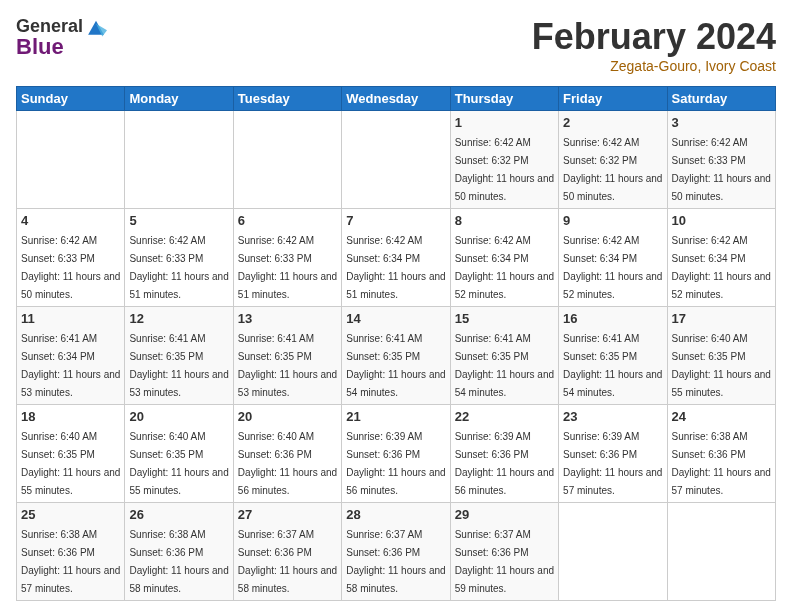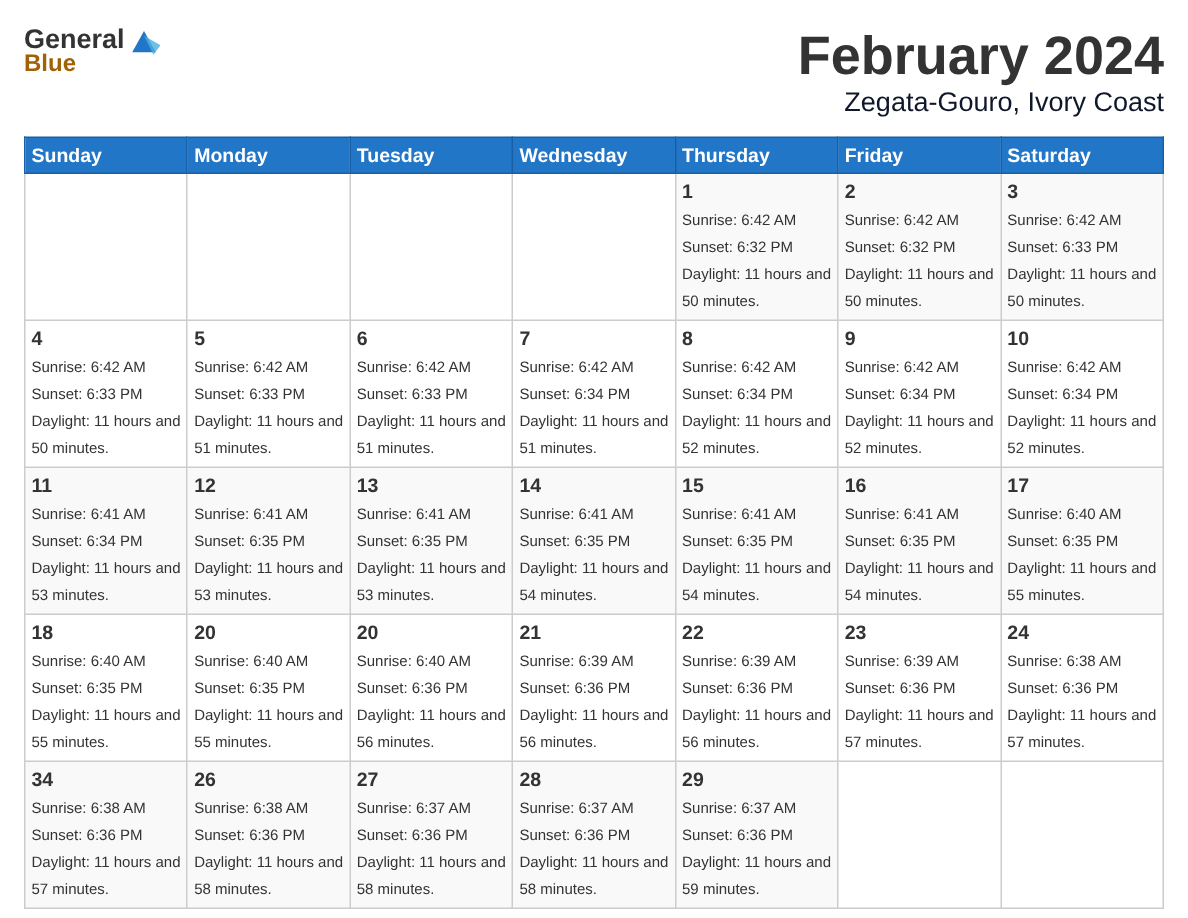--- a/index.html
+++ b/index.html
@@ -20,40 +20,40 @@
       display: flex;
       align-items: center;
       gap: 2px;
     }
     .logo-text-general {
       font-size: 18px;
       font-weight: bold;
       color: #333;
     }
     .logo-text-blue {
-      font-size: 16px;
+      font-size: 22px;
       font-weight: bold;
-      color: #a16207;
+      color: #701a75;
     }
     .logo-icon {
       width: 22px;
       height: 22px;
       margin-left: 2px;
     }
     .title-area {
       text-align: right;
     }
     .month-title {
       font-size: 36px;
       font-weight: bold;
       color: #333;
     }
     .subtitle {
-      font-size: 18px;
-      color: #0f172a;
+      font-size: 14px;
+      color: #a16207;
     }
     table {
       width: 100%;
       border-collapse: collapse;
       table-layout: fixed;
     }
     thead tr th {
       background-color: #2176c7;
       color: #fff;
       font-size: 13px;
@@ -153,21 +153,21 @@
       <tr>
         <td><span class="day-number">18</span><span class="day-info">Sunrise: 6:40 AM<br>Sunset: 6:35 PM<br>Daylight: 11 hours and 55 minutes.</span></td>
         <td><span class="day-number">20</span><span class="day-info">Sunrise: 6:40 AM<br>Sunset: 6:35 PM<br>Daylight: 11 hours and 55 minutes.</span></td>
         <td><span class="day-number">20</span><span class="day-info">Sunrise: 6:40 AM<br>Sunset: 6:36 PM<br>Daylight: 11 hours and 56 minutes.</span></td>
         <td><span class="day-number">21</span><span class="day-info">Sunrise: 6:39 AM<br>Sunset: 6:36 PM<br>Daylight: 11 hours and 56 minutes.</span></td>
         <td><span class="day-number">22</span><span class="day-info">Sunrise: 6:39 AM<br>Sunset: 6:36 PM<br>Daylight: 11 hours and 56 minutes.</span></td>
         <td><span class="day-number">23</span><span class="day-info">Sunrise: 6:39 AM<br>Sunset: 6:36 PM<br>Daylight: 11 hours and 57 minutes.</span></td>
         <td><span class="day-number">24</span><span class="day-info">Sunrise: 6:38 AM<br>Sunset: 6:36 PM<br>Daylight: 11 hours and 57 minutes.</span></td>
       </tr>
       <tr>
-        <td><span class="day-number">34</span><span class="day-info">Sunrise: 6:38 AM<br>Sunset: 6:36 PM<br>Daylight: 11 hours and 57 minutes.</span></td>
+        <td><span class="day-number">25</span><span class="day-info">Sunrise: 6:38 AM<br>Sunset: 6:36 PM<br>Daylight: 11 hours and 57 minutes.</span></td>
         <td><span class="day-number">26</span><span class="day-info">Sunrise: 6:38 AM<br>Sunset: 6:36 PM<br>Daylight: 11 hours and 58 minutes.</span></td>
         <td><span class="day-number">27</span><span class="day-info">Sunrise: 6:37 AM<br>Sunset: 6:36 PM<br>Daylight: 11 hours and 58 minutes.</span></td>
         <td><span class="day-number">28</span><span class="day-info">Sunrise: 6:37 AM<br>Sunset: 6:36 PM<br>Daylight: 11 hours and 58 minutes.</span></td>
         <td><span class="day-number">29</span><span class="day-info">Sunrise: 6:37 AM<br>Sunset: 6:36 PM<br>Daylight: 11 hours and 59 minutes.</span></td>
         <td class="empty-cell"></td>
         <td class="empty-cell"></td>
       </tr>
     </tbody>
 </table>
 

